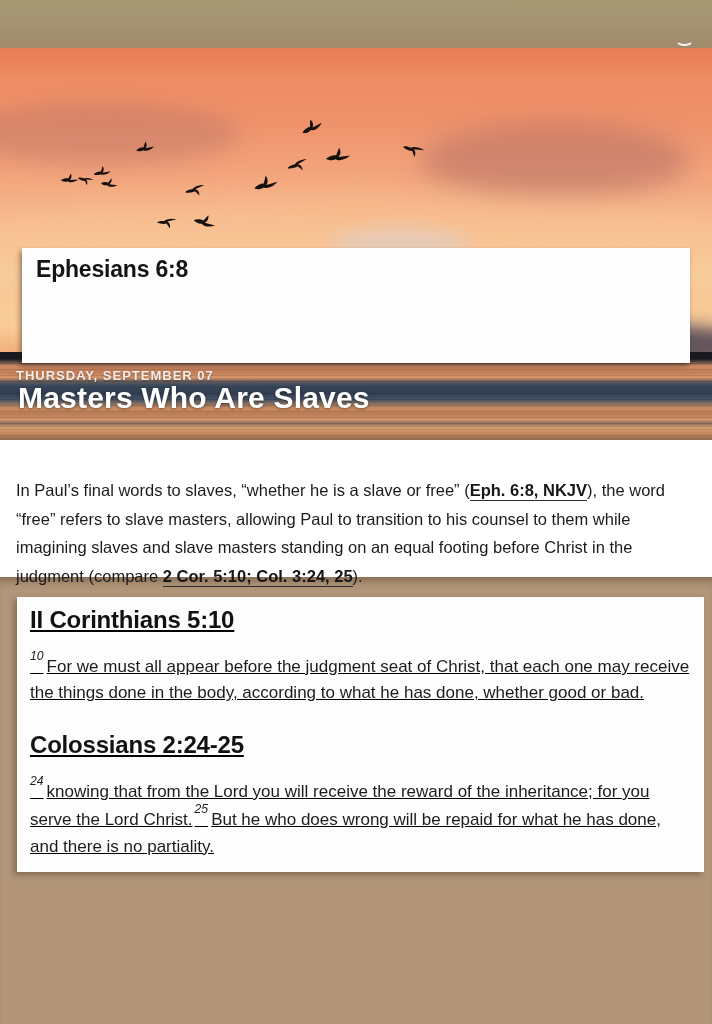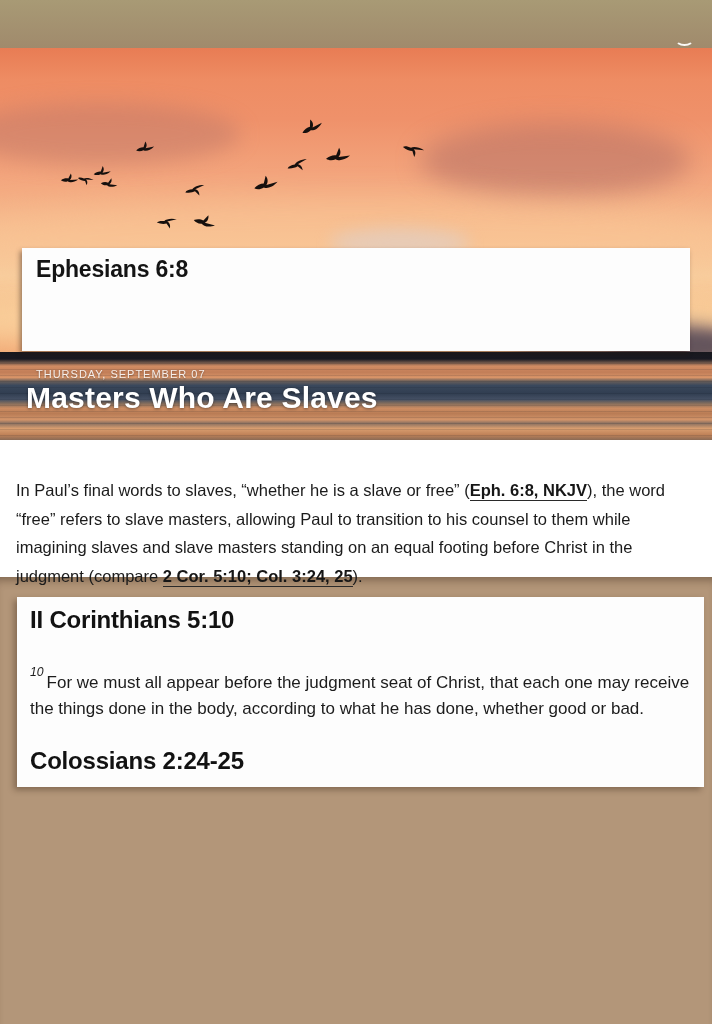--- a/index.html
+++ b/index.html
@@ -21,49 +21,49 @@
       #d18c63 16%, #c27e58 23%, #d89468 29%,
       #6b5f59 33%, #3a485c 38%, #313e51 47%, #455064 54%,
       #7d6a5c 58%, #cc8c62 64%, #b97c55 70%, #d2946a 77%,
       #8a7060 81%, #d99e70 87%, #c08258 94%, #8a6a55 100%); }
   .ocean::after { content:""; position:absolute; inset:0;
     background:repeating-linear-gradient(180deg, transparent 0 5px, rgba(15,20,30,0.12) 5px 6px); }
 
   .birds { position:absolute; left:0; top:0; width:712px; height:392px; }
 
   
-  .hero-card { position:absolute; left:22px; top:200px; width:668px; height:103px;
+  .hero-card { position:absolute; left:22px; top:200px; width:668px; height:115px;
     background:#fdfdfd; box-shadow:-2px 3px 5px rgba(40,25,20,0.45); padding:8px 14px; }
   .hero-card h2 { font-size:23px; font-weight:700; color:#141414; letter-spacing:-0.2px; }
   .hero-card .verse { margin-top:13px; font-size:16.5px; line-height:1.5; color:#1e1e1e; }
 
   sup.vnum { font-style:italic; font-size:0.72em; position:relative; top:-0.45em;
     margin-right:3px; margin-left:2px; color:inherit; }
   sup.vnum:first-child { margin-left:0; }
 
-  .hero-date { position:absolute; left:36px; top:320px; font-size:11px; font-weight:400;
+  .hero-date { position:absolute; left:16px; top:320px; font-size:13px; font-weight:700;
     letter-spacing:1px; color:rgba(255,255,255,0.88); text-shadow:0 1px 2px rgba(0,0,0,0.35); }
-  .hero-title { position:absolute; left:26px; top:333px; font-size:30px; font-weight:700;
+  .hero-title { position:absolute; left:18px; top:333px; font-size:30px; font-weight:700;
     color:#ffffff; letter-spacing:0.2px; text-shadow:0 1px 3px rgba(0,0,0,0.4); }
 
   
   .commentary { width:712px; height:137px; background:#ffffff; padding:36px 16px 16px 16px; }
   .commentary p { font-size:16.5px; line-height:1.74; color:#1b1b1b; }
   .ref-link { font-weight:700; color:#161616; text-decoration:none;
     border-bottom:1.5px solid #2a2a2a; padding-bottom:1px; cursor:pointer; }
 
   
   .verses-section { width:712px; height:447px; background:#b39679; padding:20px 8px 0 17px;
-    box-shadow:inset 0 9px 10px -6px rgba(60,40,25,0.45); }
+    box-shadow:inset 0 9px 10px -6px rgba(60,40,25,0.45);text-decoration:underline; }
   .verse-card { background:#fdfdfd; box-shadow:-3px 3px 6px rgba(60,40,25,0.4);
     padding:9px 14px 12px 13px; }
   .verse-card + .verse-card { margin-top:10px; }
   .verse-card h2 { font-size:24px; font-weight:700; color:#121212; letter-spacing:-0.2px; }
   .verse-card h2.second { margin-top:24px; }
-  .verse-card .verse { margin-top:34px; font-size:17px; line-height:1.57; color:#1c1c1c; }
+  .verse-card .verse { margin-top:18px; font-size:17px; line-height:1.57; color:#1c1c1c; }
 </style>
 </head>
 <body>
 
 <div class="top-strip">
   <div class="circle-arc"></div>
 </div>
 
 <div class="hero">
 
@@ -110,16 +110,17 @@
   <p><span>In Paul’s final words to slaves, “whether he is a slave or free” (</span><a class="ref-link">Eph. 6:8, NKJV</a><span>), the word “free” refers to slave masters, allowing Paul to transition to his counsel to them while imagining slaves and slave masters standing on an equal footing before Christ in the judgment (compare </span><a class="ref-link">2 Cor. 5:10; Col. 3:24, 25</a><span>).</span></p>
 </div>
 
 <div class="verses-section">
 
   <div class="verse-card">
     <h2>II Corinthians 5:10</h2>
     <p class="verse"><sup class="vnum">10</sup><span>For we must all appear before the judgment seat of Christ, that each one may receive the things done in the body, according to what he has done, whether good or bad.</span></p>
 
     <h2 class="second">Colossians 2:24-25</h2>
+    <p class="verse"><sup class="vnum">24</sup><span>knowing that from the Lord you will receive the reward of the inheritance; for you serve the Lord Christ.</span><sup class="vnum">25</sup><span>But he who does wrong will be repaid for what he has done, and there is no partiality.</span></p>
   </div>
 
 
 </div>
 
 </body></html>

